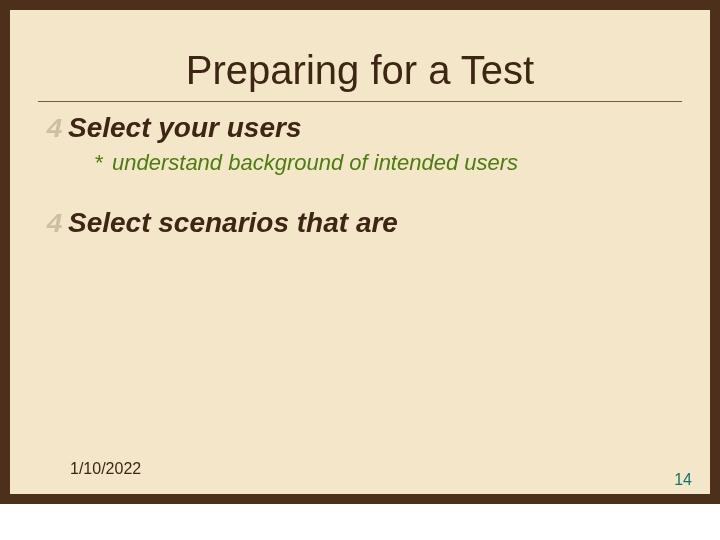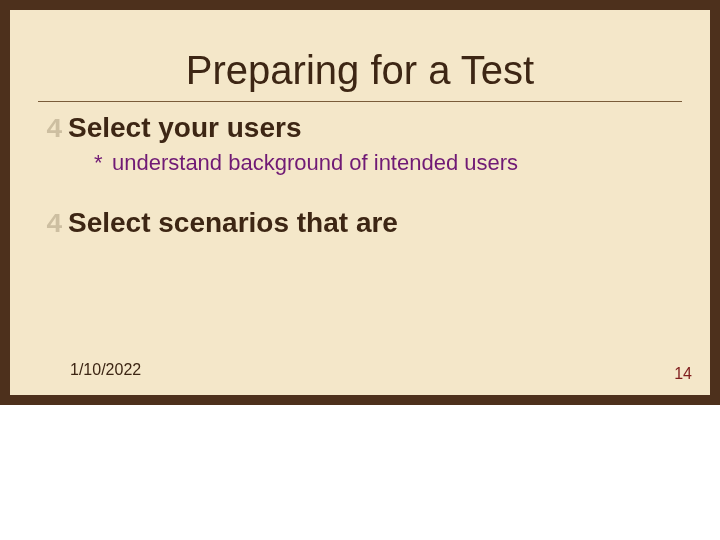--- a/index.html
+++ b/index.html
@@ -5,21 +5,21 @@
   html, body {
     margin: 0;
     padding: 0;
     width: 720px;
     height: 540px;
     overflow: hidden;
   }
   .slide {
     box-sizing: border-box;
     width: 720px;
-    height: 405px;
+    height: 504px;
     background: #4d301c;
     position: relative;
     font-family: "Comic Sans MS", "Comic Sans", cursive, sans-serif;
     color: #3d2614;
   }
   .inner {
     position: absolute;
     left: 10px;
     right: 10px;
     top: 10px;
@@ -35,20 +35,21 @@
     margin: 10px 0 8px 0;
     color: #3d2614;
   }
   .rule {
     border: none;
     border-top: 1px solid #7a5c3a;
     margin: 0 0 10px 0;
   }
   .section {
     margin: 0 0 6px 8px;
+    font-style: italic;
   }
   .heading {
     font-size: 28px;
     font-weight: bold;
     margin: 6px 0 4px 0;
     color: #3d2614;
     position: relative;
     overflow: visible;
   }
   .heading .bullet4 {
@@ -58,43 +59,43 @@
     margin-right: 0px;
     display: inline-block;
     width: 22px;
     text-align: left;
     position: relative;
     top: 0;
   }
   .sub {
     font-size: 22px;
     margin: 0 0 2px 48px;
-    color: #701a75;
+    color: #4d7c0f;
     line-height: 1.25;
   }
   .sub .star {
     display: inline-block;
     width: 18px;
   }
   .spacer {
     height: 18px;
   }
   .footer-date {
     position: absolute;
     left: 60px;
     bottom: 16px;
     font-size: 16px;
     color: #3d2614;
   }
   .footer-page {
     position: absolute;
     right: 18px;
-    bottom: 12px;
+    bottom: 5px;
     font-size: 16px;
-    color: #7f1d1d;
+    color: #0f766e;
   }
 </style>
 </head>
 <body>
 
 <div class="slide">
   <div class="inner">
 
     <div class="title">Preparing for a Test</div>
     <hr class="rule">

